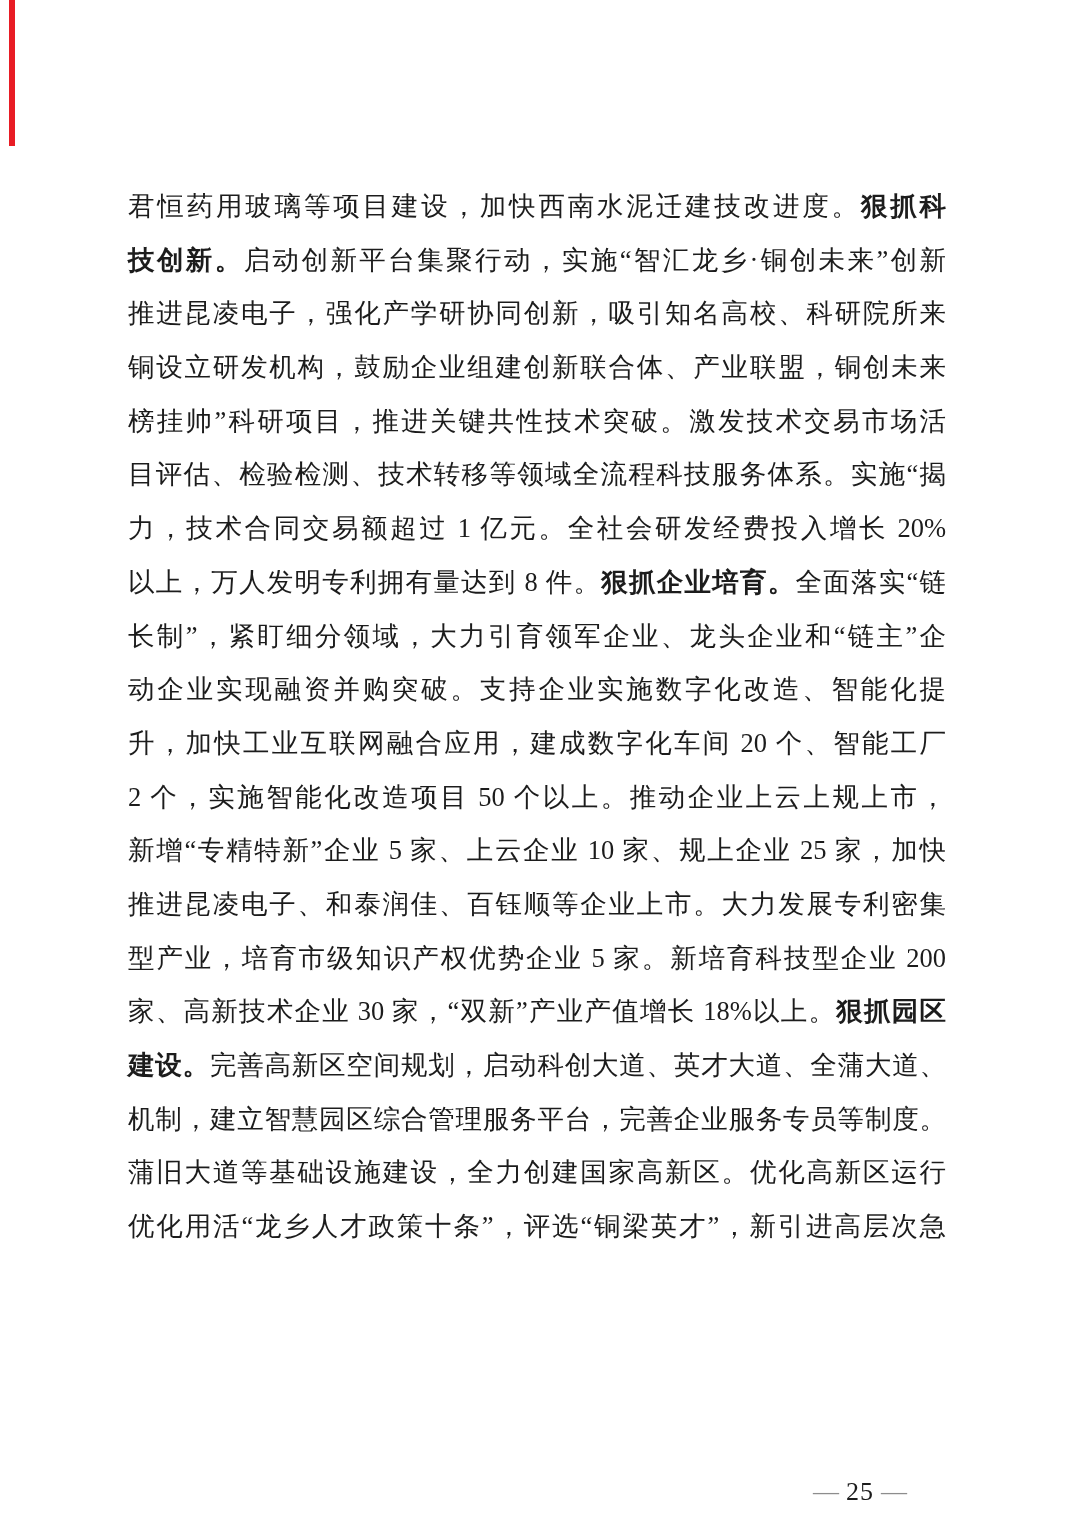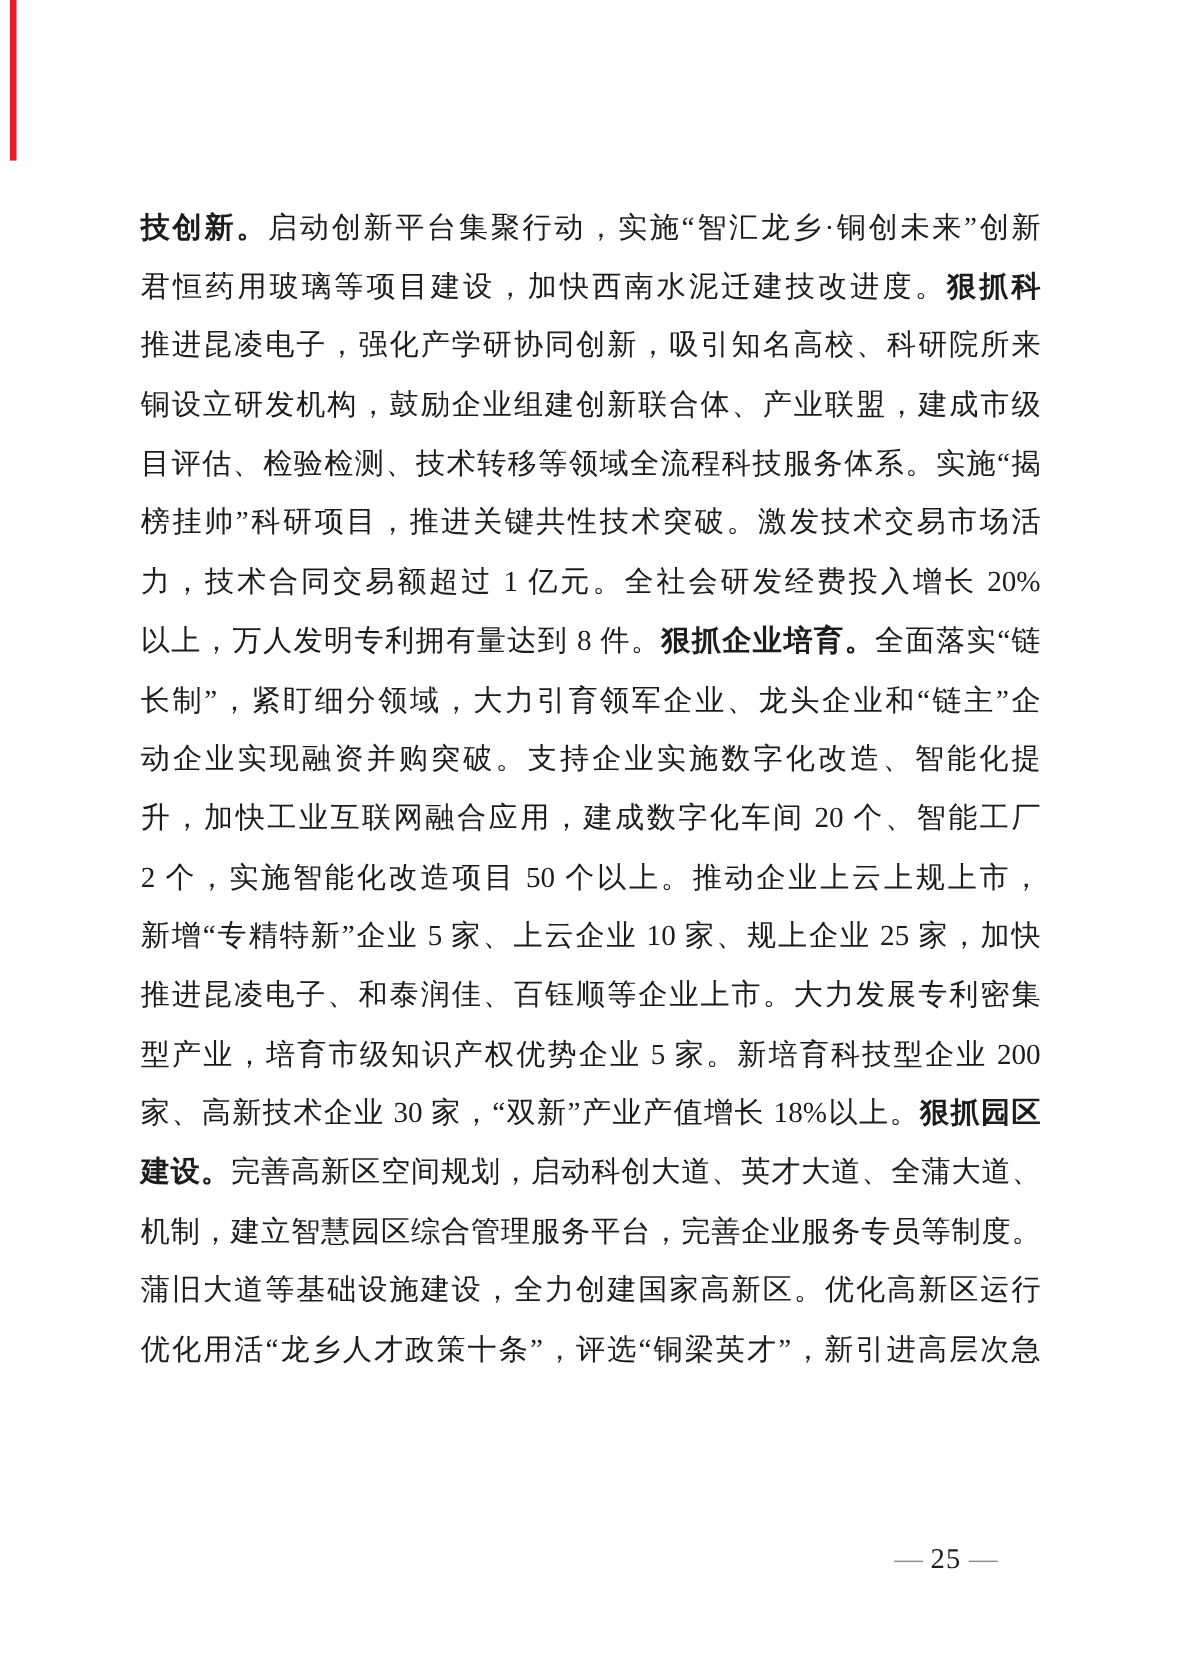--- a/index.html
+++ b/index.html
@@ -31,44 +31,44 @@
     height: 53.7px;
     line-height: 53.7px;
     text-align: justify;
     text-align-last: justify;
     text-justify: inter-character;
   }
   .seg { font-weight: normal; }
   .seg.bold { font-weight: 700; }
   .footer {
     position: absolute;
-    left: 798px; top: 1397px;
+    left: 798px; top: 1472px;
     width: 124px; height: 40px;
     line-height: 40px;
     text-align: center;
     font-size: 26px;
     color: #1c1c1c;
     white-space: nowrap;
   }
   .footer .dash { color: #8d8d8d; padding: 0 7px; }
   .footer .num { color: #1c1c1c; letter-spacing: 1px; }
 </style>
 </head>
 <body>
 
 <div class="page">
   <div class="red-mark" style="background: rgb(232, 28, 36);"></div>
 
   <div class="text-block" style="color: rgb(28, 28, 28);">
+      <div class="line"><span class="seg">君恒药用玻璃等项目建设，加快西南水泥迁建技改进度。</span><span class="seg bold">狠抓科</span></div>
       <div class="line"><span class="seg bold">技创新。</span><span class="seg">启动创新平台集聚行动，实施“智汇龙乡·铜创未来”创新</span></div>
-      <div class="line"><span class="seg">君恒药用玻璃等项目建设，加快西南水泥迁建技改进度。</span><span class="seg bold">狠抓科</span></div>
       <div class="line"><span class="seg">推进昆凌电子，强化产学研协同创新，吸引知名高校、科研院所来</span></div>
-      <div class="line"><span class="seg">铜设立研发机构，鼓励企业组建创新联合体、产业联盟，建成市级</span></div>
+      <div class="line"><span class="seg">铜设立研发机构，鼓励企业组建创新联合体、产业联盟，铜创未来</span></div>
+      <div class="line"><span class="seg">榜挂帅”科研项目，推进关键共性技术突破。激发技术交易市场活</span></div>
       <div class="line"><span class="seg">目评估、检验检测、技术转移等领域全流程科技服务体系。实施“揭</span></div>
-      <div class="line"><span class="seg">榜挂帅”科研项目，推进关键共性技术突破。激发技术交易市场活</span></div>
       <div class="line"><span class="seg">力，技术合同交易额超过 1 亿元。全社会研发经费投入增长 20%</span></div>
       <div class="line"><span class="seg">以上，万人发明专利拥有量达到 8 件。</span><span class="seg bold">狠抓企业培育。</span><span class="seg">全面落实“链</span></div>
       <div class="line"><span class="seg">长制”，紧盯细分领域，大力引育领军企业、龙头企业和“链主”企</span></div>
       <div class="line"><span class="seg">动企业实现融资并购突破。支持企业实施数字化改造、智能化提</span></div>
       <div class="line"><span class="seg">升，加快工业互联网融合应用，建成数字化车间 20 个、智能工厂</span></div>
       <div class="line"><span class="seg">2 个，实施智能化改造项目 50 个以上。推动企业上云上规上市，</span></div>
       <div class="line"><span class="seg">新增“专精特新”企业 5 家、上云企业 10 家、规上企业 25 家，加快</span></div>
       <div class="line"><span class="seg">推进昆凌电子、和泰润佳、百钰顺等企业上市。大力发展专利密集</span></div>
       <div class="line"><span class="seg">型产业，培育市级知识产权优势企业 5 家。新培育科技型企业 200</span></div>
       <div class="line"><span class="seg">家、高新技术企业 30 家，“双新”产业产值增长 18%以上。</span><span class="seg bold">狠抓园区</span></div>

